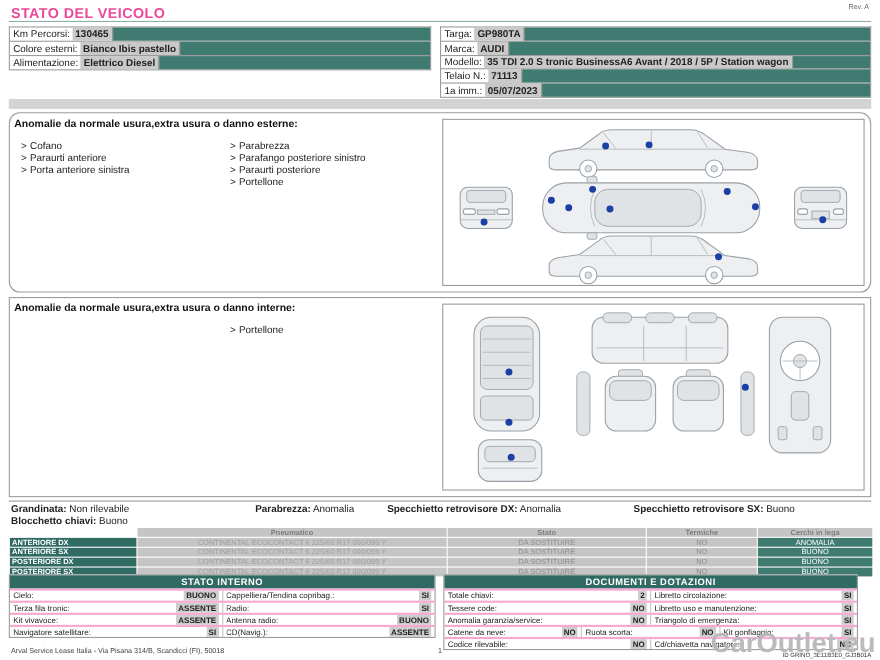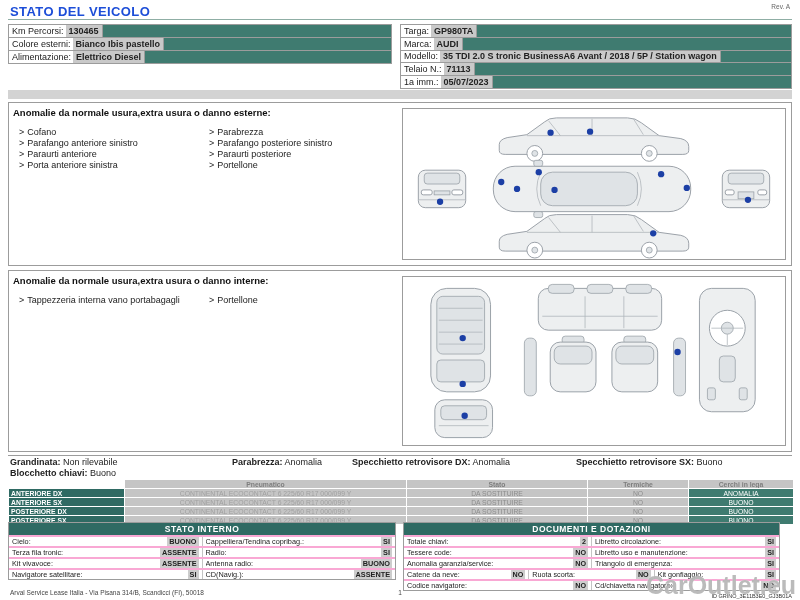--- a/index.html
+++ b/index.html
@@ -1,38 +1,38 @@
 <!DOCTYPE html>
 <html><head>
 <meta charset="utf-8">
 <style>
   * { margin:0; padding:0; box-sizing:border-box; }
   html,body { width:800px; height:600px; }
   body { font-family:"Liberation Sans", sans-serif; background:#e9e9e9; position:relative; overflow:hidden; color:#222; }
   .sheet { position:absolute; inset:0; background:#fff; }
 
   
-  .title { position:absolute; left:10px; top:4px; font-size:13px; font-weight:bold; color:#1d4ed8; letter-spacing:.4px; }
+  .title { position:absolute; left:10px; top:4px; font-size:13px; font-weight:bold; color:#ec4899; letter-spacing:.4px; }
   .rev   { position:absolute; right:10px; top:3px; font-size:6.5px; color:#666; }
   .hrule { position:absolute; left:8px; right:8px; top:19px; border-top:1px solid #8fae a5; border-top:1px solid #8faea5; }
 
   
   .itable { position:absolute; top:24px; border:1px solid #9c9c9c; border-bottom:none; background:#fff; }
   .itable.l { left:8px;   width:384px; }
   .itable.r { left:400px; width:392px; }
   .irow  { display:flex; align-items:stretch; border-bottom:1px solid #9c9c9c; min-height:12px; font-size:9px; line-height:12px; }
   .ilbl  { padding:0 2px 0 3px; white-space:nowrap; }
   .ival  { background:#c9c9c9; font-weight:bold; padding:0 3px; }
   .ifill { flex:1; background:#3f7b70; border-left:1px solid #9c9c9c; }
 
   .band { position:absolute; left:8px; width:784px; top:90px; height:9px; background:#d3d3d3; }
 
   
   .sect { position:absolute; left:8px; width:784px; border:1px solid #9c9c9c; background:#fff; }
-  #sect-ext { top:102px; height:164px; }
+  #sect-ext { top:102px; height:164px;border-radius:10px; }
   #sect-int { top:270px; height:182px; }
   .stitle { font-weight:bold; font-size:9.5px; padding:4px 0 2px 4px; color:#111; }
   .dcols { position:absolute; left:10px; top:24px; width:380px; display:flex; }
   .dcol  { width:192px; }
   .ditem { font-size:9px; line-height:11px; color:#222; }
   .ditem .mark { margin-right:3px; }
   .diagram { position:absolute; top:5px; right:5px; bottom:5px; width:384px; border:1px solid #9c9c9c; background:#fff; }
   .diagram svg { width:100%; height:100%; display:block; }
   .car-line { fill:#edeff0; stroke:#9aa1a8; stroke-width:1; }
   .car-sub  { fill:#dfe3e6; stroke:#9aa1a8; stroke-width:0.8; }
@@ -133,21 +133,20 @@
     </div>
   </div>
 
   <div class="band"></div>
 
   <div class="sect" id="sect-ext">
     <div class="stitle">Anomalie da normale usura,extra usura o danno esterne:</div>
     <div class="dcols">
       <div class="dcol">
         <div class="ditem"><span class="mark">&gt;</span><span>Cofano</span></div>
-        <div class="ditem"><span class="mark">&gt;</span><span>Parafango anteriore sinistro</span></div>
         <div class="ditem"><span class="mark">&gt;</span><span>Paraurti anteriore</span></div>
         <div class="ditem"><span class="mark">&gt;</span><span>Porta anteriore sinistra</span></div>
       </div>
       <div class="dcol">
         <div class="ditem"><span class="mark">&gt;</span><span>Parabrezza</span></div>
         <div class="ditem"><span class="mark">&gt;</span><span>Parafango posteriore sinistro</span></div>
         <div class="ditem"><span class="mark">&gt;</span><span>Paraurti posteriore</span></div>
         <div class="ditem"><span class="mark">&gt;</span><span>Portellone</span></div>
       </div>
     </div>
@@ -207,21 +206,20 @@
         <circle class="dot" cx="348" cy="92" r="3.2"></circle>
         <circle class="dot" cx="252" cy="126" r="3.2"></circle>
       </svg>
     </div>
   </div>
 
   <div class="sect" id="sect-int">
     <div class="stitle">Anomalie da normale usura,extra usura o danno interne:</div>
     <div class="dcols">
       <div class="dcol">
-        <div class="ditem"><span class="mark">&gt;</span><span>Tappezzeria interna vano portabagagli</span></div>
       </div>
       <div class="dcol">
         <div class="ditem"><span class="mark">&gt;</span><span>Portellone</span></div>
       </div>
     </div>
     <div class="diagram">
       <svg viewBox="0 0 384 166">
 
         <g>
           <rect class="car-line" x="28" y="10" width="60" height="104" rx="16"></rect>
@@ -423,21 +421,21 @@
           <span class="blbl">Ruota scorta:</span>
           <span class="bval">NO</span>
         </span>
       <span class="bpair">
           <span class="blbl">Kit gonfiaggio:</span>
           <span class="bval">SI</span>
         </span>
     </div>
     <div class="brow">
       <span class="bpair">
-          <span class="blbl">Codice navigatore:</span>
+          <span class="blbl">Codice rilevabile:</span>
           <span class="bval">NO</span>
         </span>
       <span class="bpair">
           <span class="blbl">Cd/chiavetta navigatore:</span>
           <span class="bval">NO</span>
         </span>
     </div>
   </div>
 
   <div class="footer">

